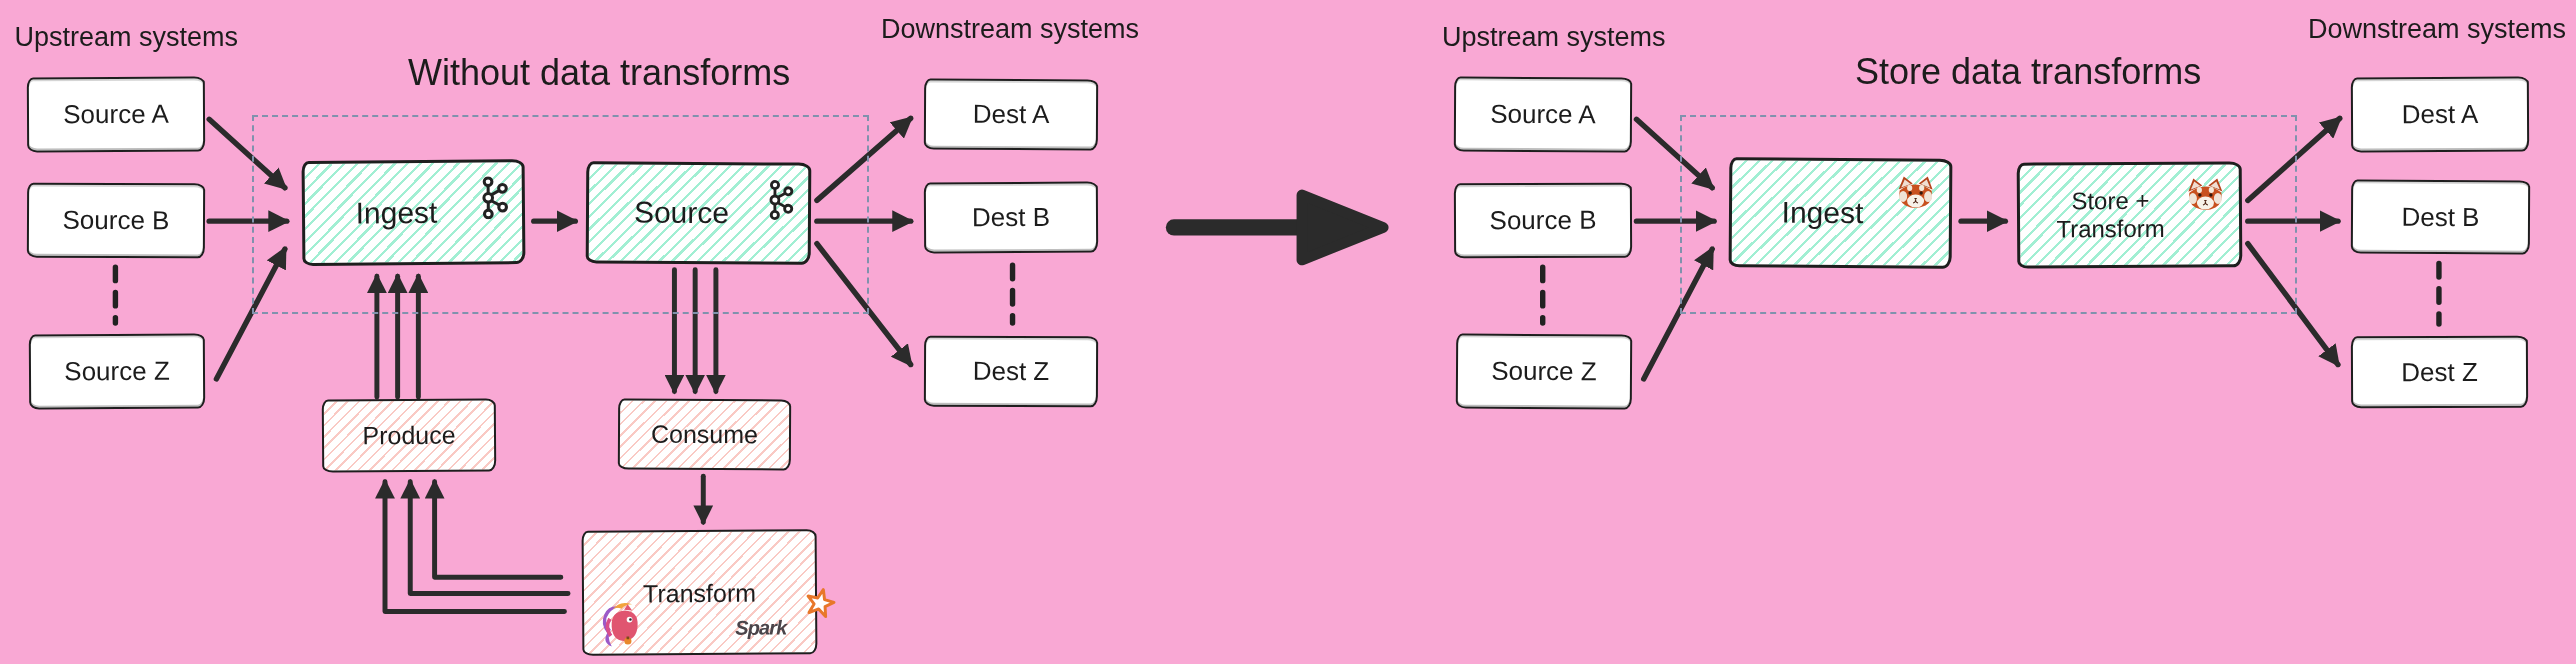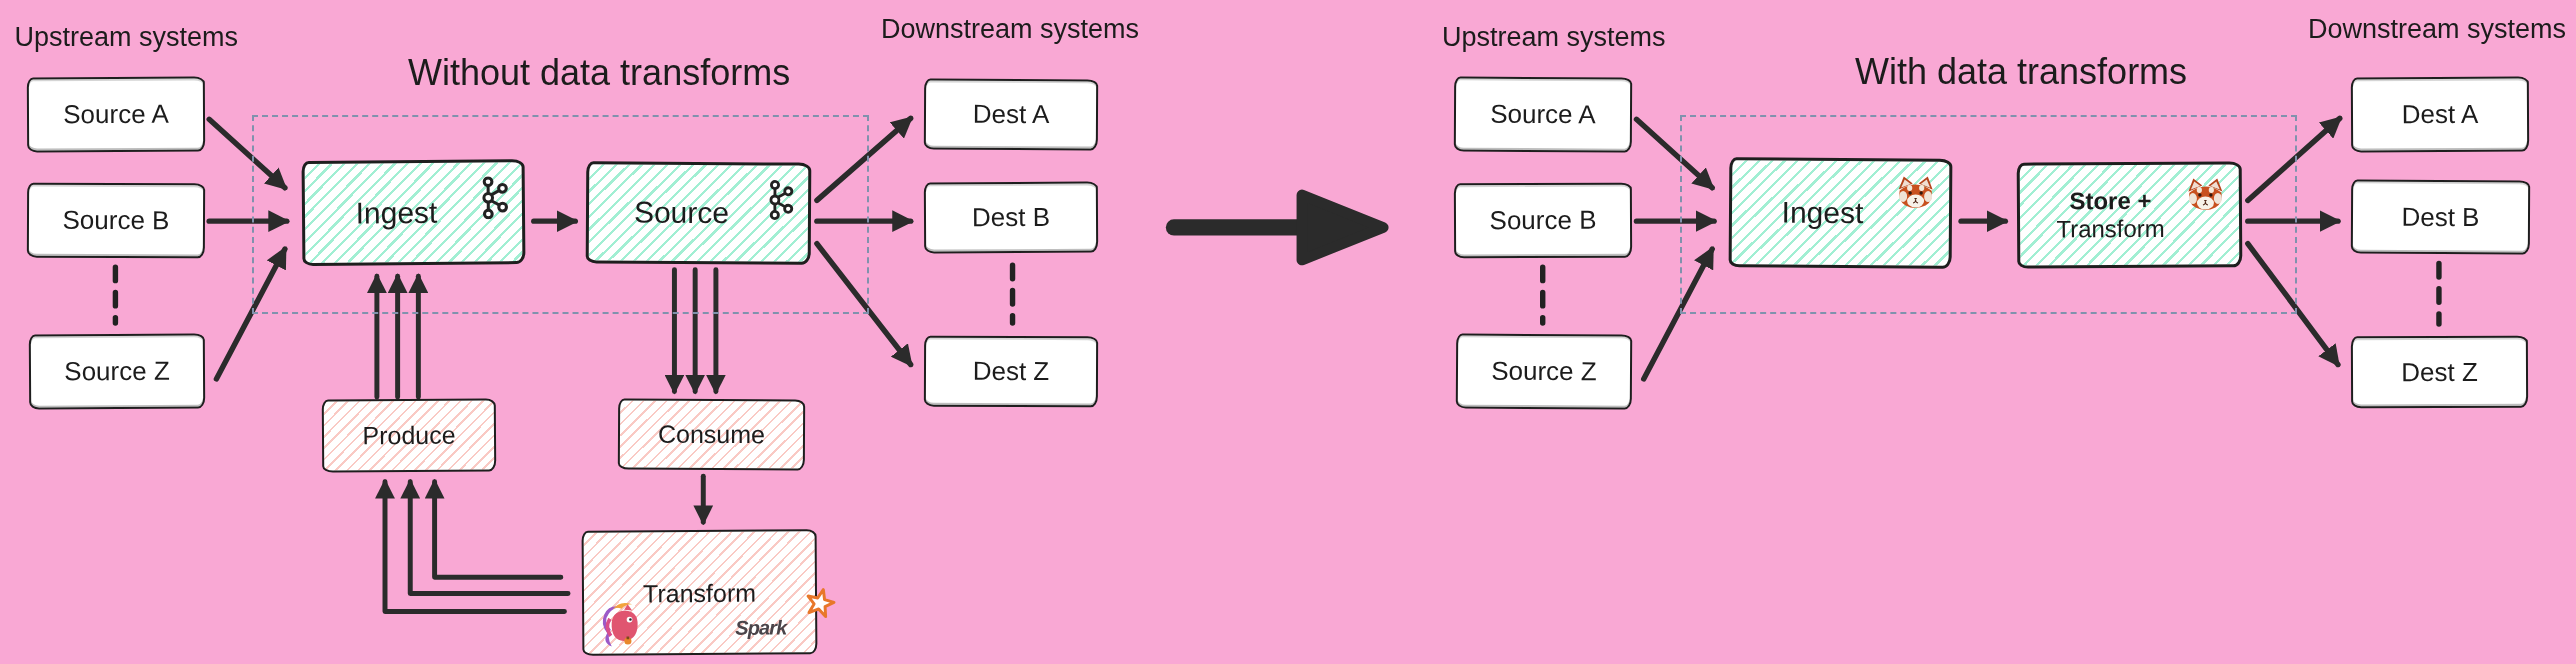--- a/index.html
+++ b/index.html
@@ -146,21 +146,21 @@
   <div class="box wbox" style="left:924px;top:182px;width:174px;height:71px;transform:rotate(-0.3deg);">
       <span>Dest B</span>
     </div>
   <div class="box wbox" style="left:924px;top:336px;width:174px;height:71px;transform:rotate(0.25deg);">
       <span>Dest Z</span>
     </div>
 
   <div class="box pbox" style="left:322px;top:399px;width:174px;height:73px;transform:rotate(-0.4deg);">
       <span>Produce</span>
     </div>
-  <div class="box pbox" style="left:618px;top:399px;width:187px;height:71px;transform:rotate(0.3deg);">
+  <div class="box pbox" style="left:618px;top:399px;width:173px;height:71px;transform:rotate(0.3deg);">
       <span>Consume</span>
     </div>
 
   <div class="box pbox" style="left:582px;top:530px;width:235px;height:125px;transform:rotate(-0.4deg);align-items:flex-start;">
     <span style="margin-top:47px;">Transform</span>
 
     <svg class="cornericon" style="left:14.4px;bottom:5.4px;" width="43" height="49" viewBox="0 0 48 54">
       <path d="M28,8 Q12,4 7,16 Q2,27 10,37 Q4,48 15,52 Q9,42 14,33 Q5,24 12,15 Q18,7 28,8 Z" fill="var(--flink-purple,#9b59c8)"></path>
       <path d="M16,11 Q24,0 38,5 Q30,5 26,10 Q20,7 16,11 Z" fill="var(--flink-orange,#f2a33c)"></path>
       <path d="M15,30 Q14,13 30,12 Q45,13 44,29 Q43,45 28,46 Q16,45 15,30 Z" fill="var(--flink-pink,#e05570)"></path>
@@ -175,21 +175,21 @@
     <div class="spark" style="left:151px;top:56px;">
       <svg width="32" height="32" viewBox="0 0 30 30" style="transform:rotate(14deg);">
         <path d="M15 2 L18.3 10.8 L27.5 11.2 L20.3 17 L23 26 L15 20.6 L7 26 L9.7 17 L2.5 11.2 L11.7 10.8 Z" fill="#fff" stroke="var(--spark-orange,#e8772a)" stroke-width="2.8" stroke-linejoin="round"></path>
       </svg>
       <span class="stxt">Spark</span>
     </div>
   </div>
 
   <div class="lbl" style="left:1442px;top:21.6px;">Upstream systems</div>
   <div class="lbl" style="left:2308px;top:13.5px;">Downstream systems</div>
-  <div class="ttl" style="left:1855px;top:51px;">With data transforms</div>
+  <div class="ttl" style="left:1855px;top:51px;">Store data transforms</div>
 
   <div class="dashrect" style="left:1680px;top:115px;width:617px;height:199px;"></div>
 
   <div class="box wbox" style="left:1454px;top:77px;width:178px;height:75px;transform:rotate(0.3deg);">
       <span>Source A</span>
     </div>
   <div class="box wbox" style="left:1454px;top:183px;width:178px;height:75px;transform:rotate(-0.25deg);">
       <span>Source B</span>
     </div>
   <div class="box wbox" style="left:1456px;top:334px;width:176px;height:75px;transform:rotate(0.35deg);">
@@ -211,21 +211,21 @@
       <ellipse cx="20" cy="26.5" rx="8.5" ry="6.5" fill="#f7f1e8"></ellipse>
       <circle cx="14.5" cy="18.5" r="1.7" fill="#31180c"></circle>
       <circle cx="25.5" cy="18.5" r="1.7" fill="#31180c"></circle>
       <path d="M18.5,23.5 h3 l-1.5,2.2 z" fill="#4d2213"></path>
       <path d="M20,25.5 q0,2.5 -2.5,3 M20,25.5 q0,2.5 2.5,3" stroke="#4d2213" stroke-width="1" fill="none"></path>
     </svg>
   </div>
 
   <div class="box tbox two-line" style="left:2017px;top:162px;width:225px;height:106px;transform:rotate(-0.35deg);">
     <span style="margin-right:38px;">
-      <span style="display:block;font-weight:bold;">Store +</span>
+      <span style="display:block;">Store +</span>
       <span style="display:block;">Transform</span>
     </span>
     <svg class="cornericon" style="right:12.6px;top:11.7px;" width="41" height="36" viewBox="0 0 40 36">
       <polygon points="3,15 8,2 17,9" fill="var(--panda-ear,#b5431a)"></polygon>
       <polygon points="37,15 32,2 23,9" fill="var(--panda-ear,#b5431a)"></polygon>
       <polygon points="5.5,13 9,5 15,9.5" fill="#f0ded2"></polygon>
       <polygon points="34.5,13 31,5 25,9.5" fill="#f0ded2"></polygon>
       <path d="M4,16 Q20,4 36,16 Q38,26 30,31 Q20,36 10,31 Q2,26 4,16 Z" fill="var(--panda-orange,#c8511f)"></path>
       <ellipse cx="7.5" cy="22" rx="4" ry="5.5" fill="#efe3d6"></ellipse>
       <ellipse cx="32.5" cy="22" rx="4" ry="5.5" fill="#efe3d6"></ellipse>

